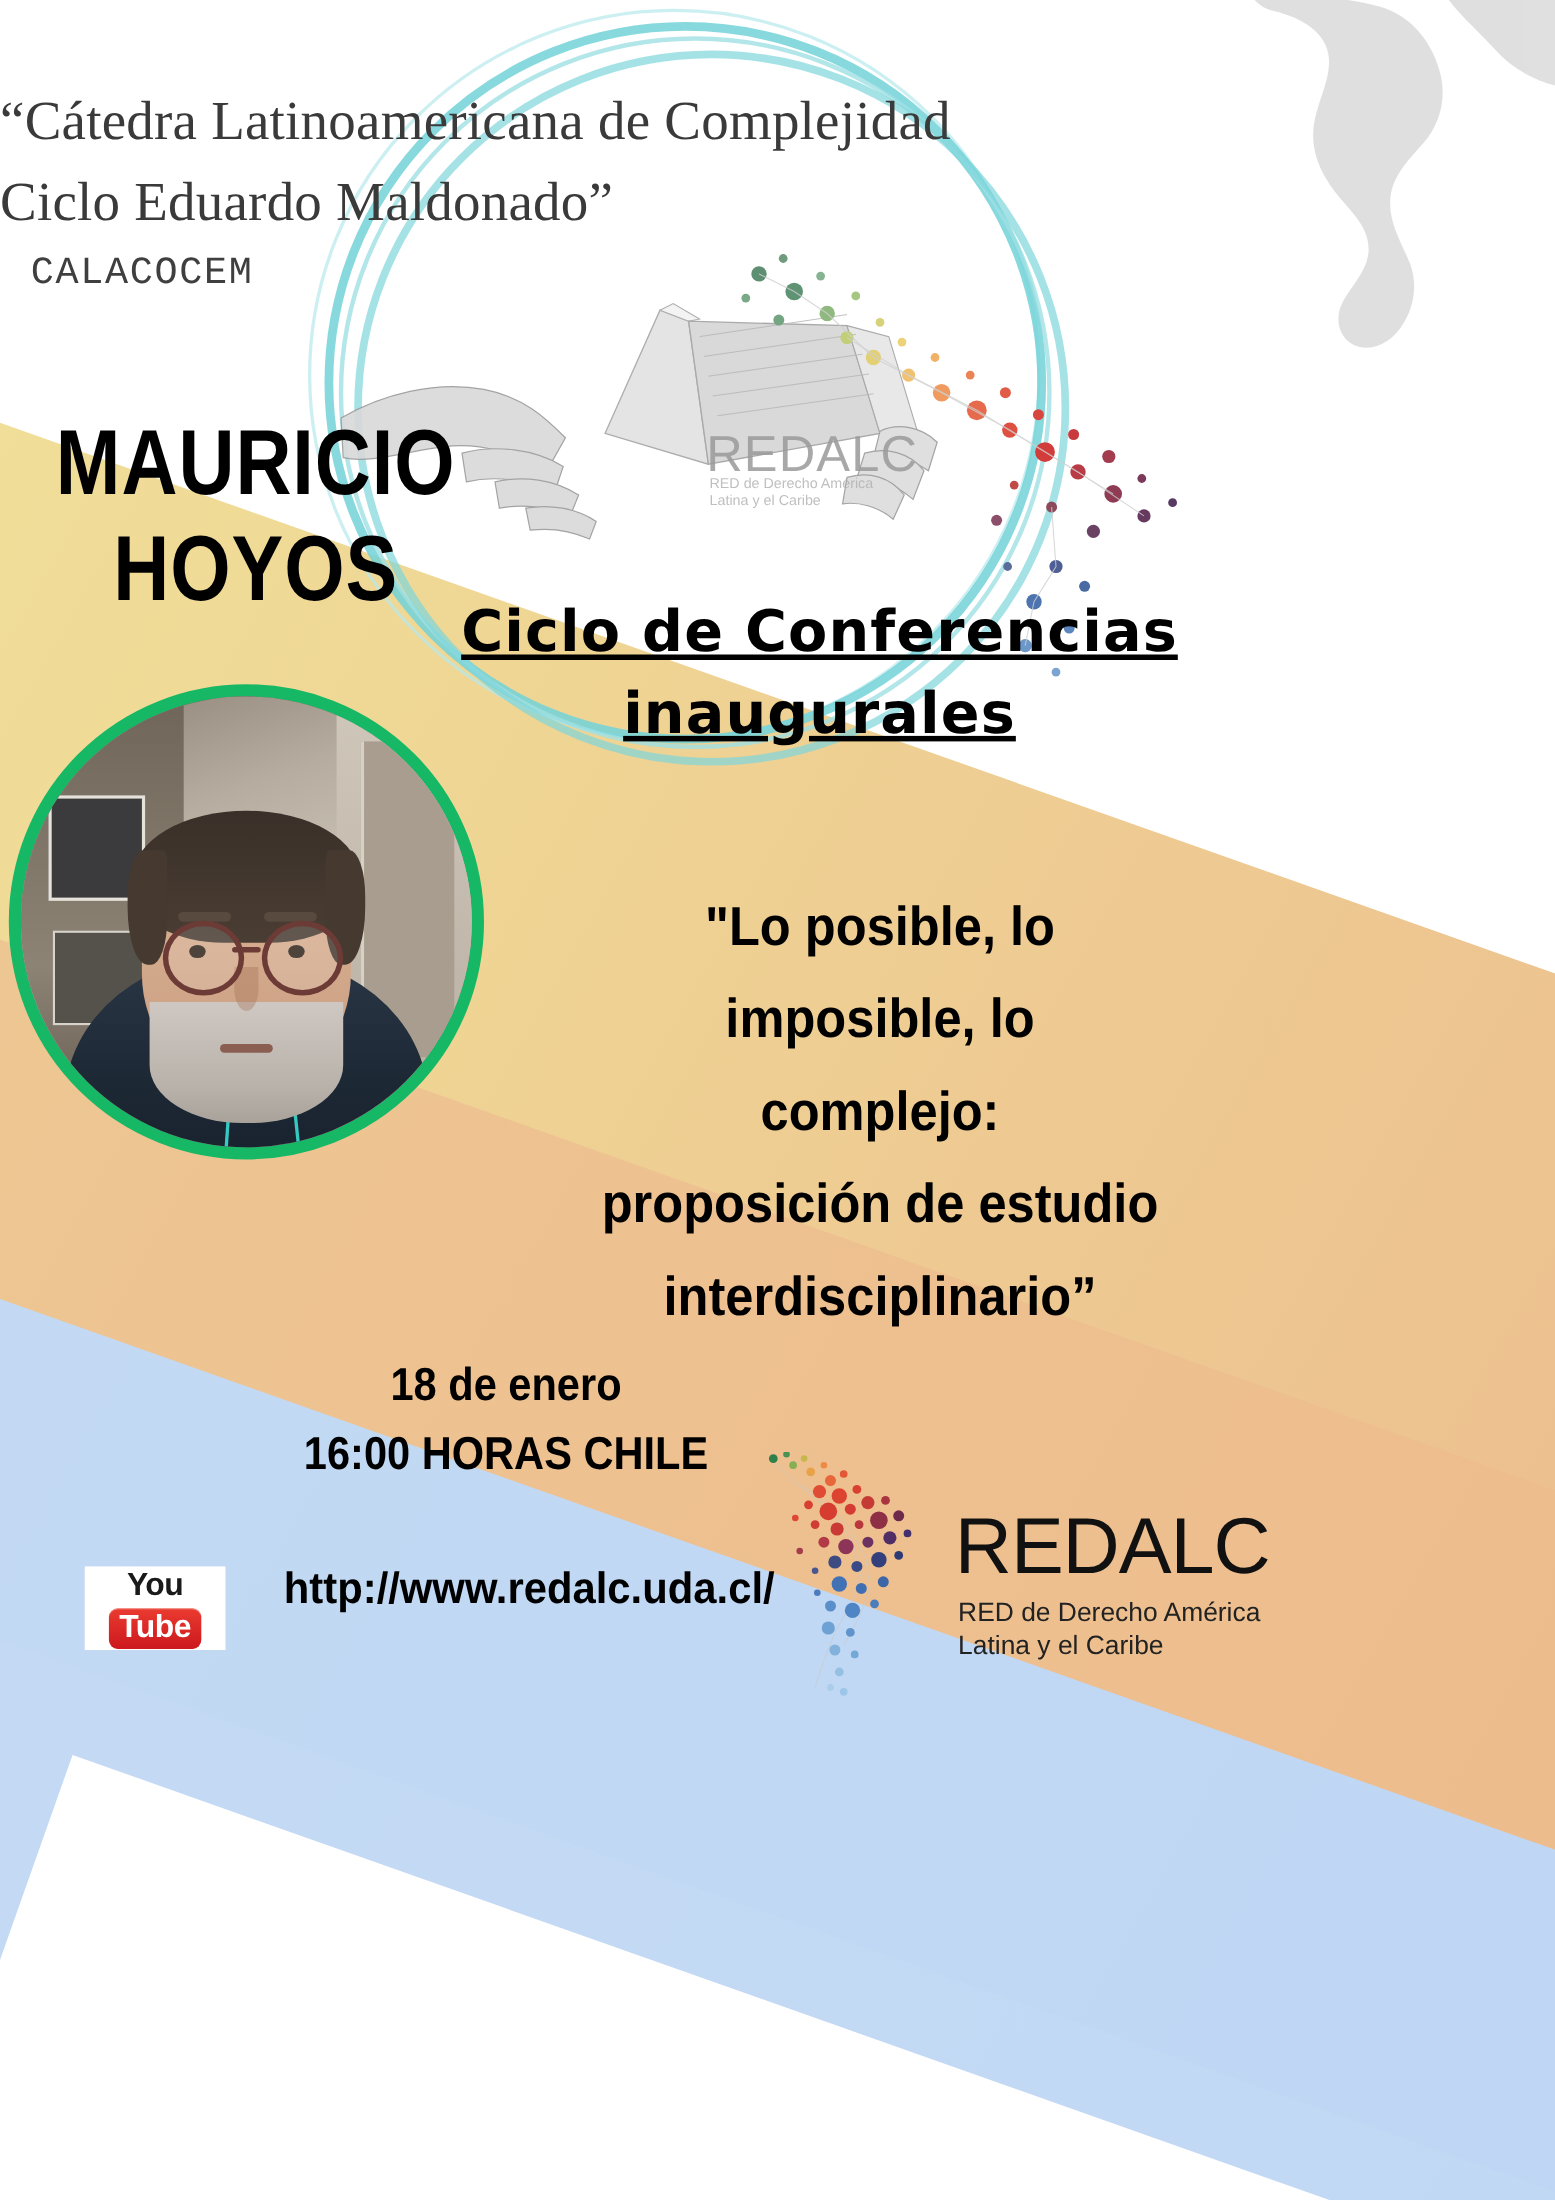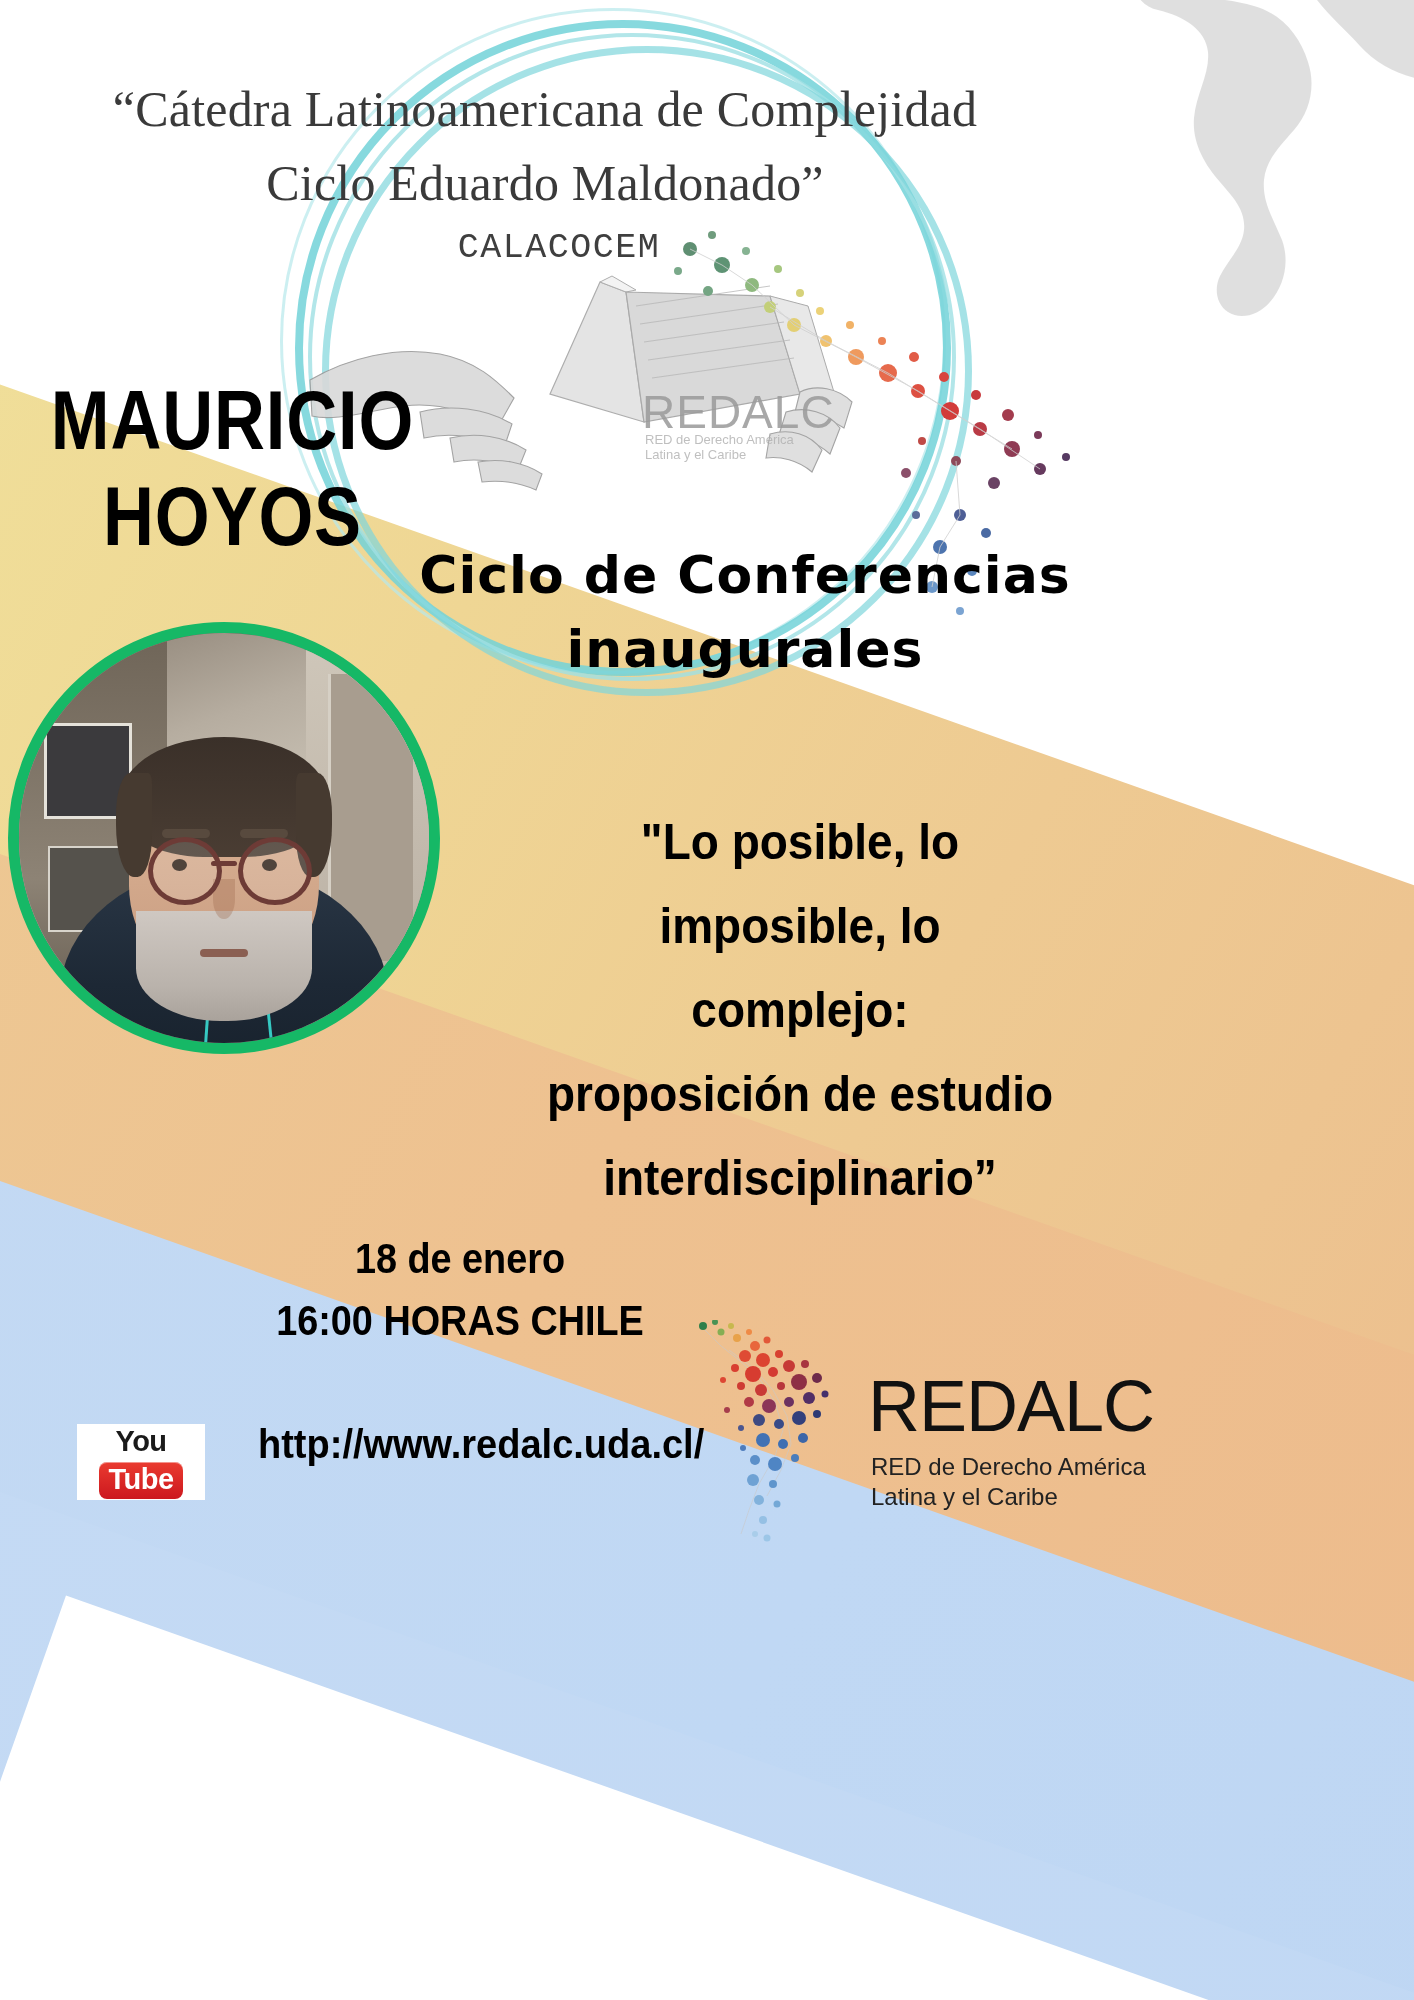--- a/index.html
+++ b/index.html
@@ -61,21 +61,21 @@
   .ring{position:absolute;border-radius:50%;border-style:solid;pointer-events:none;}
   .ring1{left:295px;top:20px;width:640px;height:640px;border-width:8px;border-color:#72d2d8;opacity:.85;}
   .ring2{left:308px;top:33px;width:640px;height:640px;border-width:4px;border-color:#9fe0e4;opacity:.8;}
   .ring3{left:322px;top:46px;width:636px;height:636px;border-width:7px;border-color:#7fd6dc;opacity:.7;}
   .ring4{left:280px;top:8px;width:660px;height:660px;border-width:3px;border-color:#b6e8eb;opacity:.7;}
 
   
   .map-sil{position:absolute;right:-10px;top:-10px;width:300px;height:330px;opacity:.32;}
 
   
-  .header-block{position:absolute;left:0;top:78px;width:1090px;text-align:center;}
+  .header-block{position:absolute;left:0;top:78px;width:1090px;}
   .title-l1,.title-l2{
     font-family:"Liberation Serif",serif;
     color:#3a3a3a;font-weight:400;letter-spacing:.2px;
   }
   .title-l1{font-size:50px;line-height:62px;}
   .title-l2{font-size:50px;line-height:62px;margin-top:12px;}
   .title-acr{
     font-family:Liberation Mono, monospace;
     font-size:35px;color:#3f3f3f;letter-spacing:1.5px;margin-top:14px;margin-left:28px;
   }
@@ -163,21 +163,21 @@
     width:176px;height:110px;border-radius:0 0 48% 48%;
     background:linear-gradient(180deg,#cfc8c2 0%,#b9b2ab 70%,#a9a29b 100%);
   }
   .ph-mouth{position:absolute;left:50%;top:316px;margin-left:-24px;width:48px;height:8px;border-radius:4px;background:#8a5f52;}
 
   
   .ciclo{
     position:absolute;left:415px;top:538px;width:660px;
     text-align:center;color:#000;
     font-family:"DejaVu Sans",sans-serif;font-weight:700;
-    font-size:52px;line-height:74px;letter-spacing:1px;
+    font-size:52px;line-height:74px;letter-spacing:1px;text-decoration:underline;
   }
   .ciclo .l2{display:block;}
 
   
   .quote{
     position:absolute;left:500px;top:800px;width:600px;
     text-align:center;color:#000;
     font-family:"Liberation Sans Narrow","Liberation Sans",sans-serif;
     font-weight:700;font-size:50px;line-height:84px;letter-spacing:0px;
     transform:scaleX(.92);transform-origin:center top;

